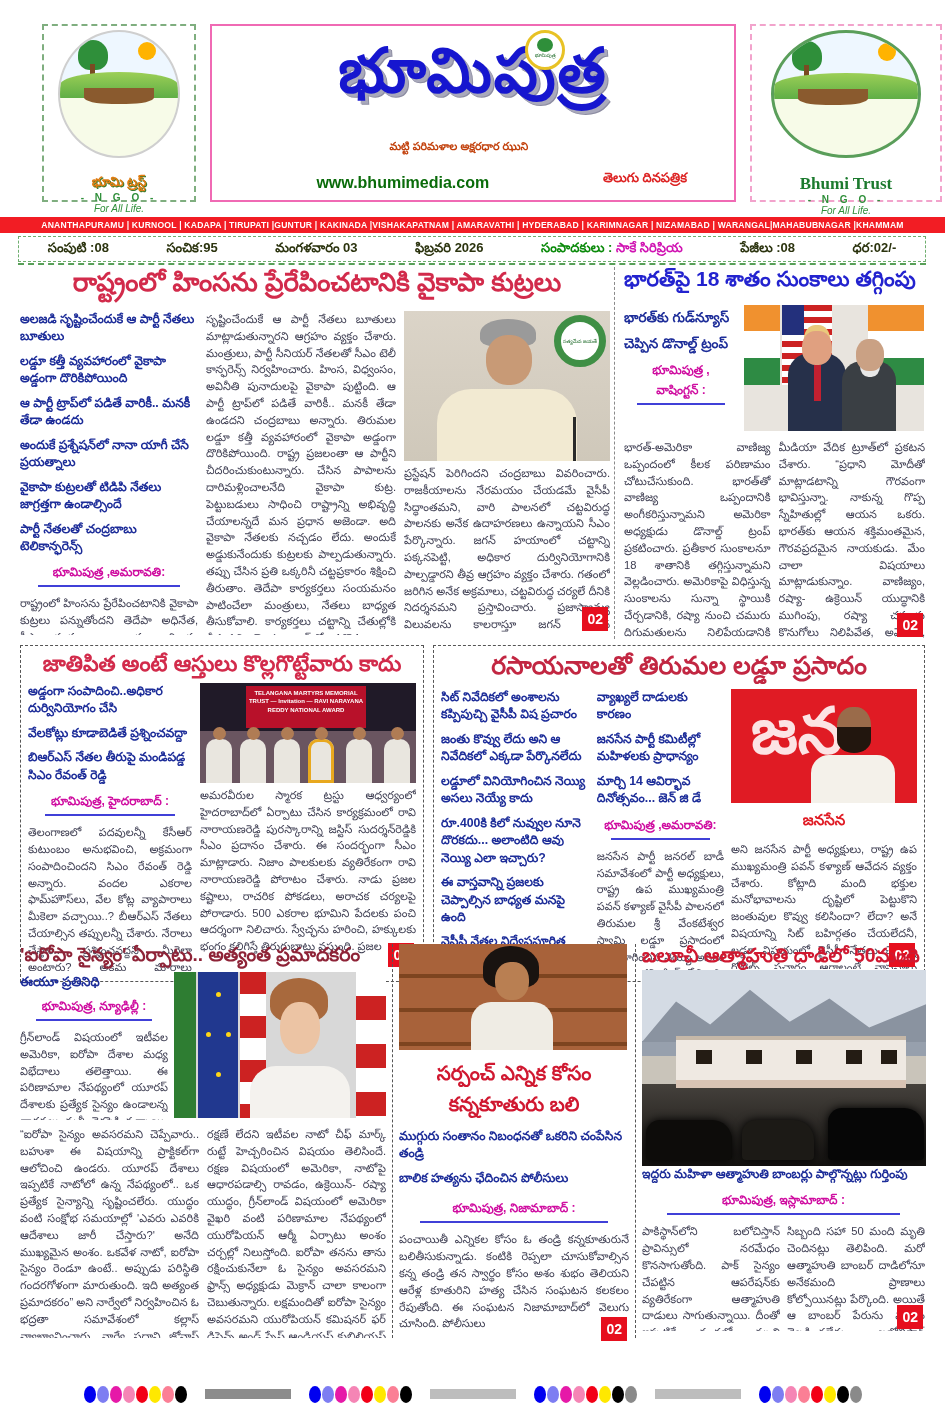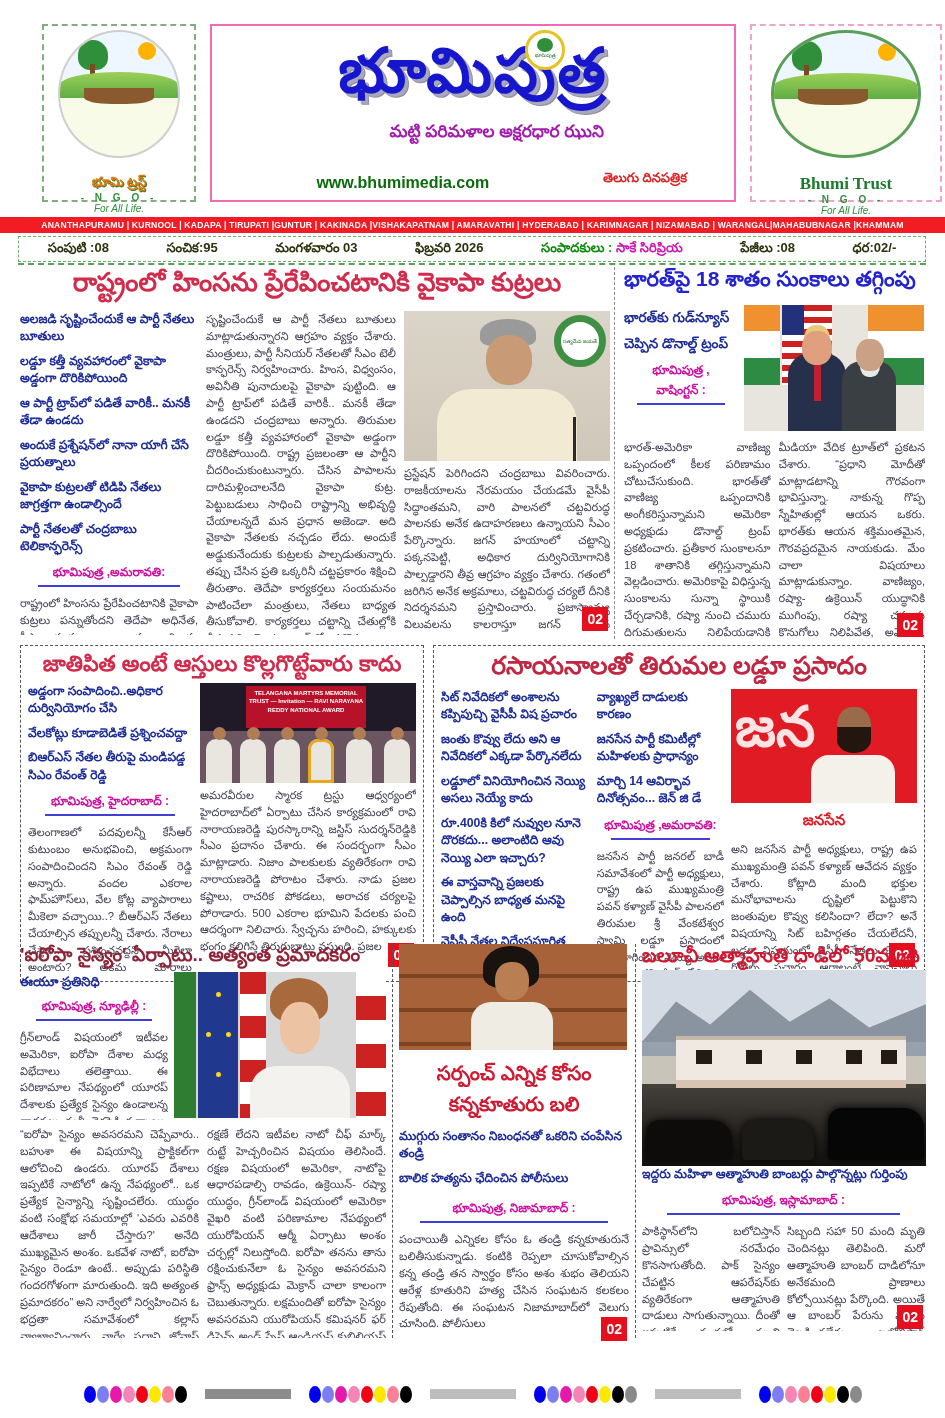--- a/index.html
+++ b/index.html
@@ -18,21 +18,21 @@
   .art-land { position:absolute; top:40px; left:0; width:100%; height:26px; background:linear-gradient(#9ccf56,#5fae46); border-radius:50% 50% 0 0; }
   .art-hand { position:absolute; top:56px; left:24px; width:70px; height:16px; background:#8a5a2e; border-radius:0 0 40% 40%; }
   .logo-txt1 { margin-top:16px; font-size:13px; font-weight:bold; color:#e07b10; text-shadow:1px 1px 0 #3a7d2f; }
   .logo-box.right .logo-txt1 { color:#1c7a2e; font-family:"Liberation Serif","DejaVu Serif",serif; font-size:17px; text-shadow:none; }
   .logo-txt2 { font-size:10px; font-weight:bold; color:#2f8f3a; letter-spacing:4px; }
   .logo-txt3 { font-size:10px; font-style:italic; color:#2f8f3a; }
   .masthead { width:526px; height:178px; border:2px solid #f06ab4; position:relative; text-align:center; overflow:hidden; }
   .mast-title { margin-top:14px; font-size:62px; line-height:1.0; font-weight:800; color:#1616cf; letter-spacing:2px; text-shadow:3px 3px 0 #a9a9bb, 4px 4px 0 #8d8da2; }
   .mini-logo { position:absolute; top:4px; left:60%; width:40px; height:40px; border:3px solid #e8c225; border-radius:50%; background:#ffffff; font-size:5px; color:#1f6b2a; overflow:hidden; }
   .mini-tree { width:16px; height:14px; margin:5px auto 0; background:#2f8f3a; border-radius:50%; }
-  .mast-tagline { position:absolute; bottom:55px; left:34%; font-size:17px; font-weight:bold; color:#a21caf; }
+  .mast-tagline { position:absolute; bottom:45px; left:34%; font-size:11px; font-weight:bold; color:#c2410c; }
   .mast-site { position:absolute; bottom:8px; left:20%; font-size:16px; font-weight:bold; color:#0a6b0a; }
   .mast-kind { position:absolute; bottom:12px; right:9%; font-size:13px; font-weight:bold; color:#dd2222; }
 
   
   .cities-bar { position:absolute; top:217px; left:0; width:945px; height:16px; background:#f21d24; color:#ffffff; font-size:8.6px; font-weight:bold; text-align:center; line-height:16px; letter-spacing:.2px; }
   .issue-bar { position:absolute; top:236px; left:18px; width:908px; height:26px; border:1.5px dashed #6fae6f; display:flex; align-items:center; justify-content:space-around; font-size:13px; font-weight:bold; color:#2b330e; }
   .issue-bar .ed-label { color:#0a8a0a; }
   .issue-bar .ed-name { color:#d012b2; }
   .green-rule { position:absolute; top:263px; left:18px; width:908px; border-top:2px dashed #58a058; }
 
@@ -96,21 +96,21 @@
   .ph-group .garland { background:#e9e6df; box-shadow:inset 0 0 0 3px #e8a81e; }
   .jati-c2-text { position:relative; height:182px; margin-top:4px; overflow:hidden; }
 
   .laddu-art { width:492px; }
   .laddu-head { font-size:25px; font-weight:800; color:#c22742; text-align:center; height:38px; overflow:hidden; }
   .laddu-row { display:flex; gap:7px; height:282px; }
   .laddu-c1 { width:152px; }
   .laddu-c2 { width:130px; }
   .laddu-c3 { width:186px; position:relative; }
   .ph-jsn { width:186px; height:148px; background:#e01b24; }
-  .ph-jsn .bigtxt { position:absolute; top:10px; left:4px; font-size:56px; font-weight:800; color:rgba(255,255,255,.88); line-height:1; }
+  .ph-jsn .bigtxt { position:absolute; top:10px; left:20px; font-size:64px; font-weight:800; color:rgba(255,255,255,.88); line-height:1; }
   .ph-jsn .man-head { position:absolute; top:18px; right:46px; width:34px; height:40px; background:#9a6b4a; border-radius:45%; }
   .ph-jsn .man-beard { position:absolute; top:38px; right:46px; width:34px; height:26px; background:#22160e; border-radius:0 0 50% 50%; }
   .ph-jsn .man-body { position:absolute; top:66px; right:22px; width:84px; height:50px; background:#f4f1ea; border-radius:18px 18px 0 0; }
   .ph-jsn .podium { position:absolute; bottom:0; left:0; width:100%; height:34px; background:#ffffff; color:#e01b24; font-size:15px; font-weight:800; text-align:center; line-height:34px; }
   .laddu-c3-text { position:relative; height:128px; margin-top:4px; overflow:hidden; }
 
   
   .section3 { position:absolute; top:944px; left:20px; width:905px; height:394px; display:flex; }
   .eu-art { width:372px; padding-right:6px; }
   .eu-head { font-size:19px; font-weight:800; color:#8e2337; height:26px; overflow:hidden; }

